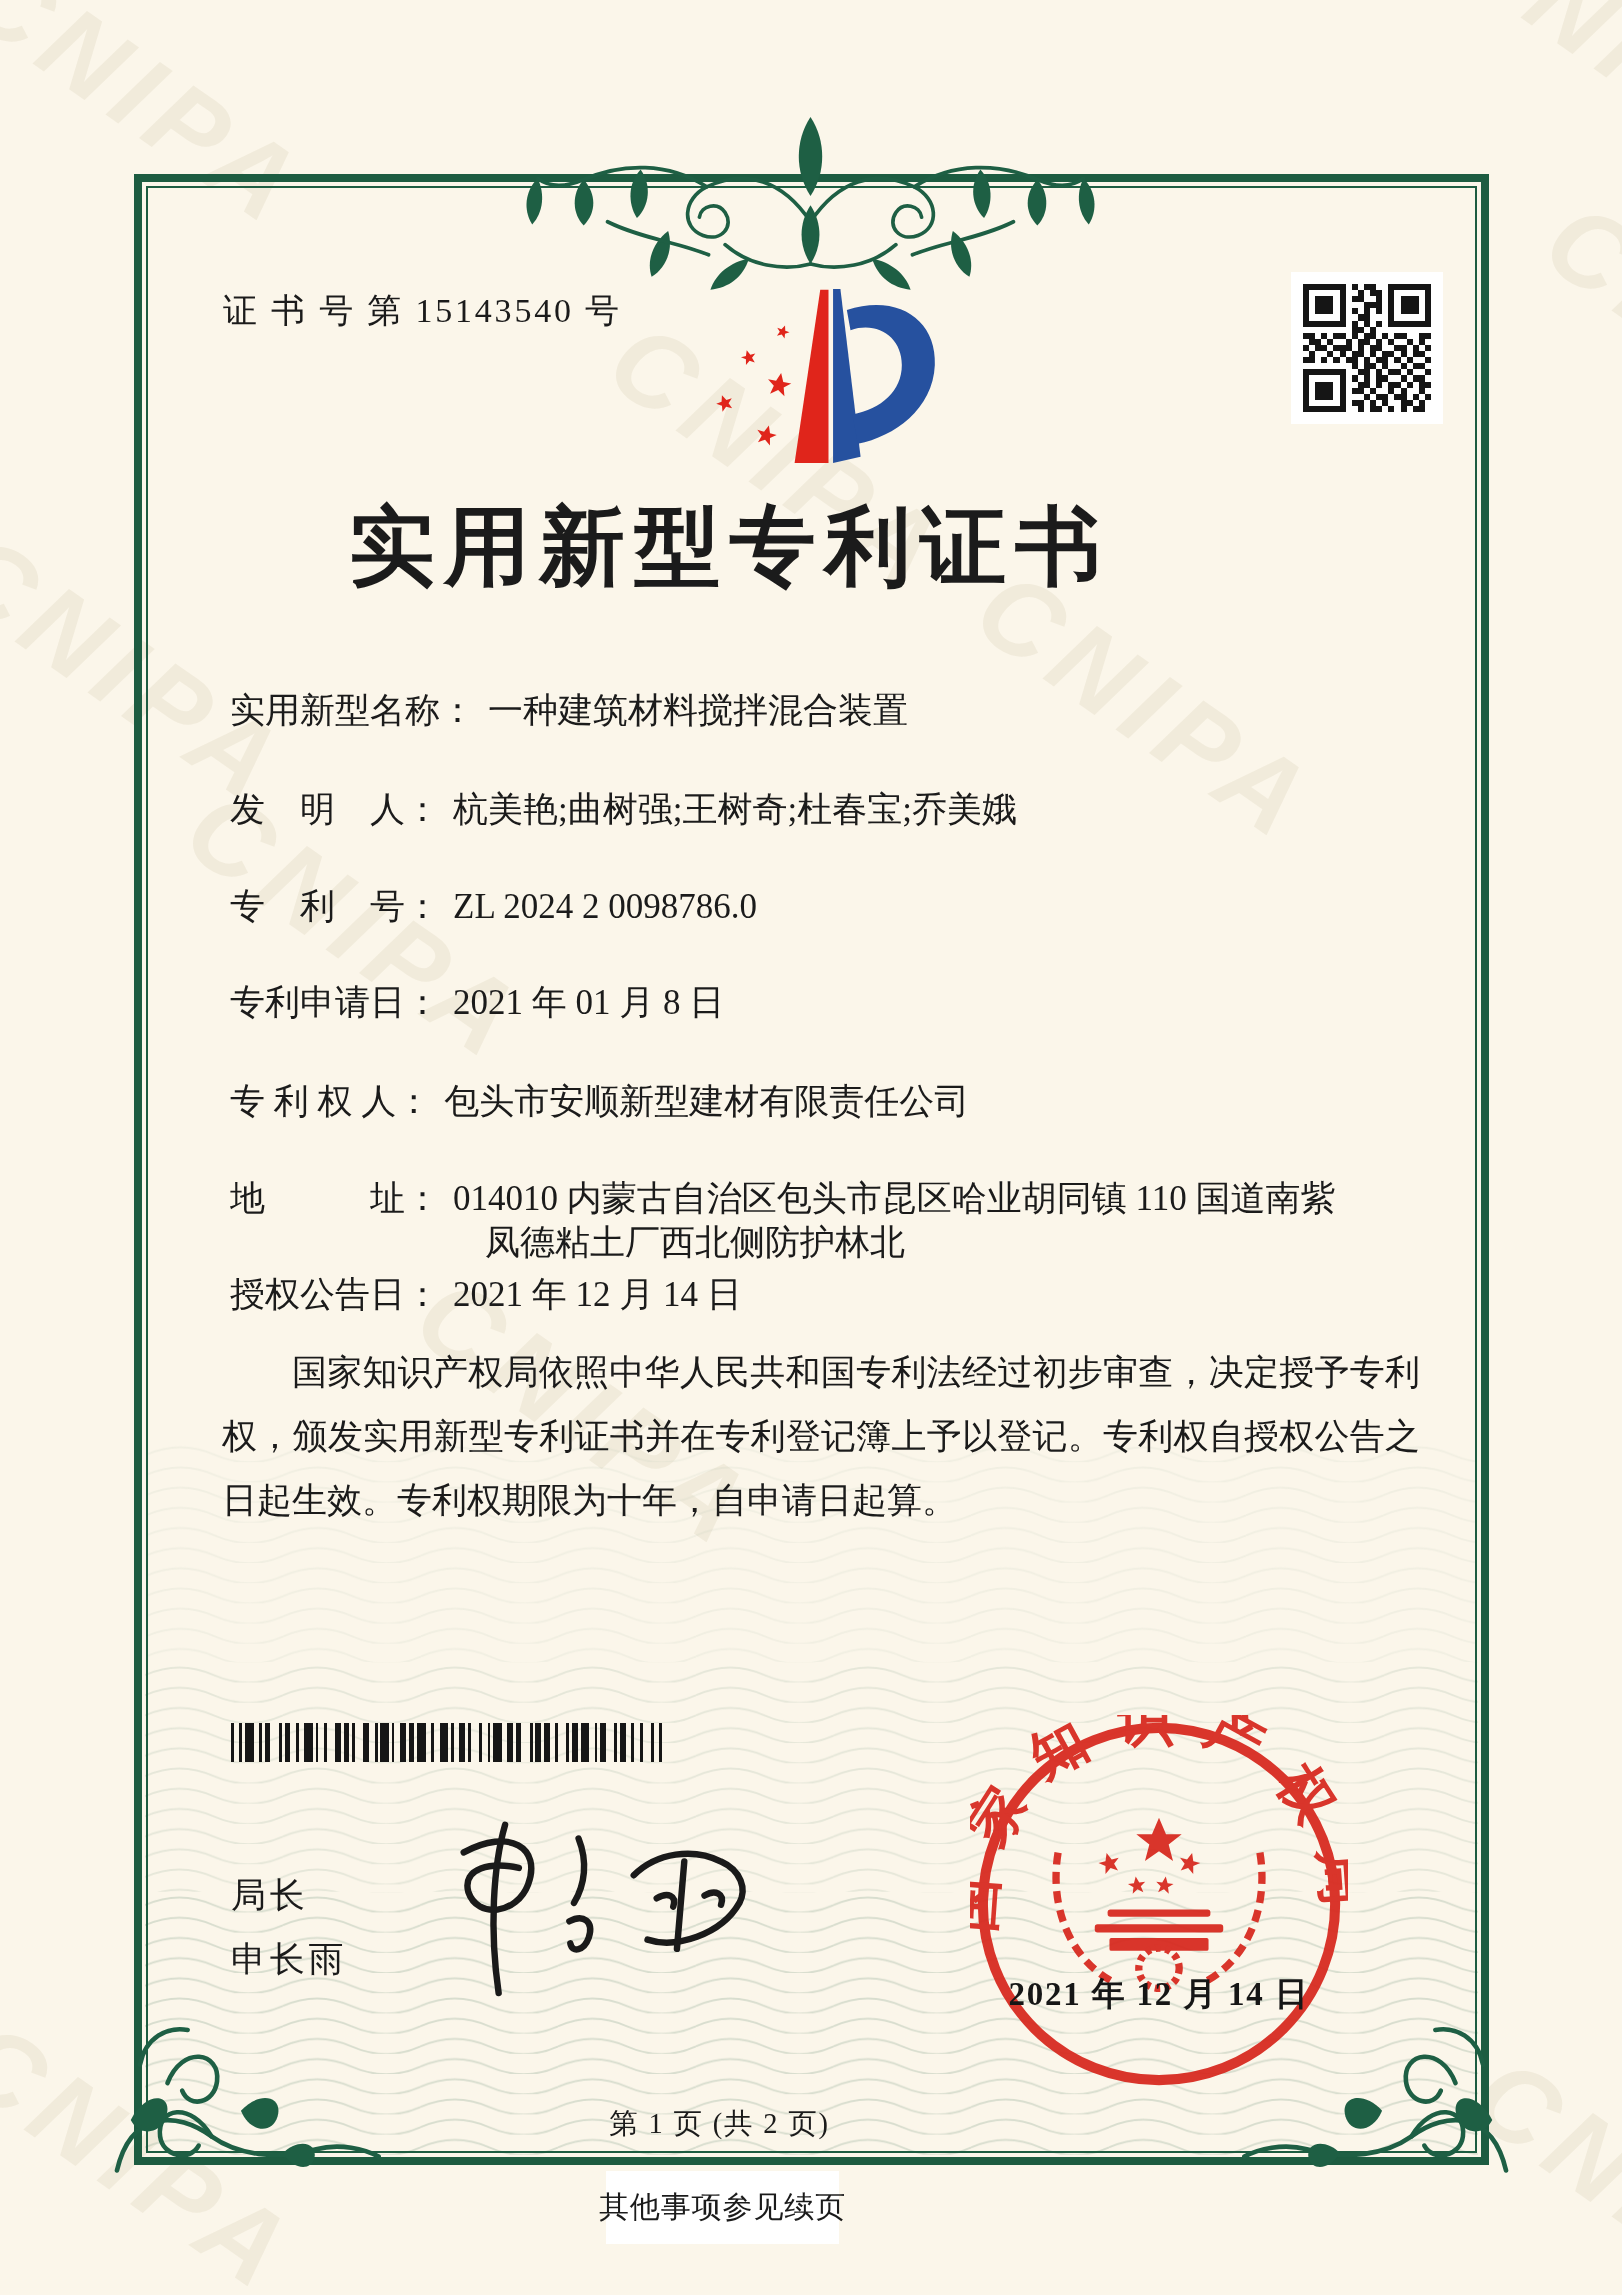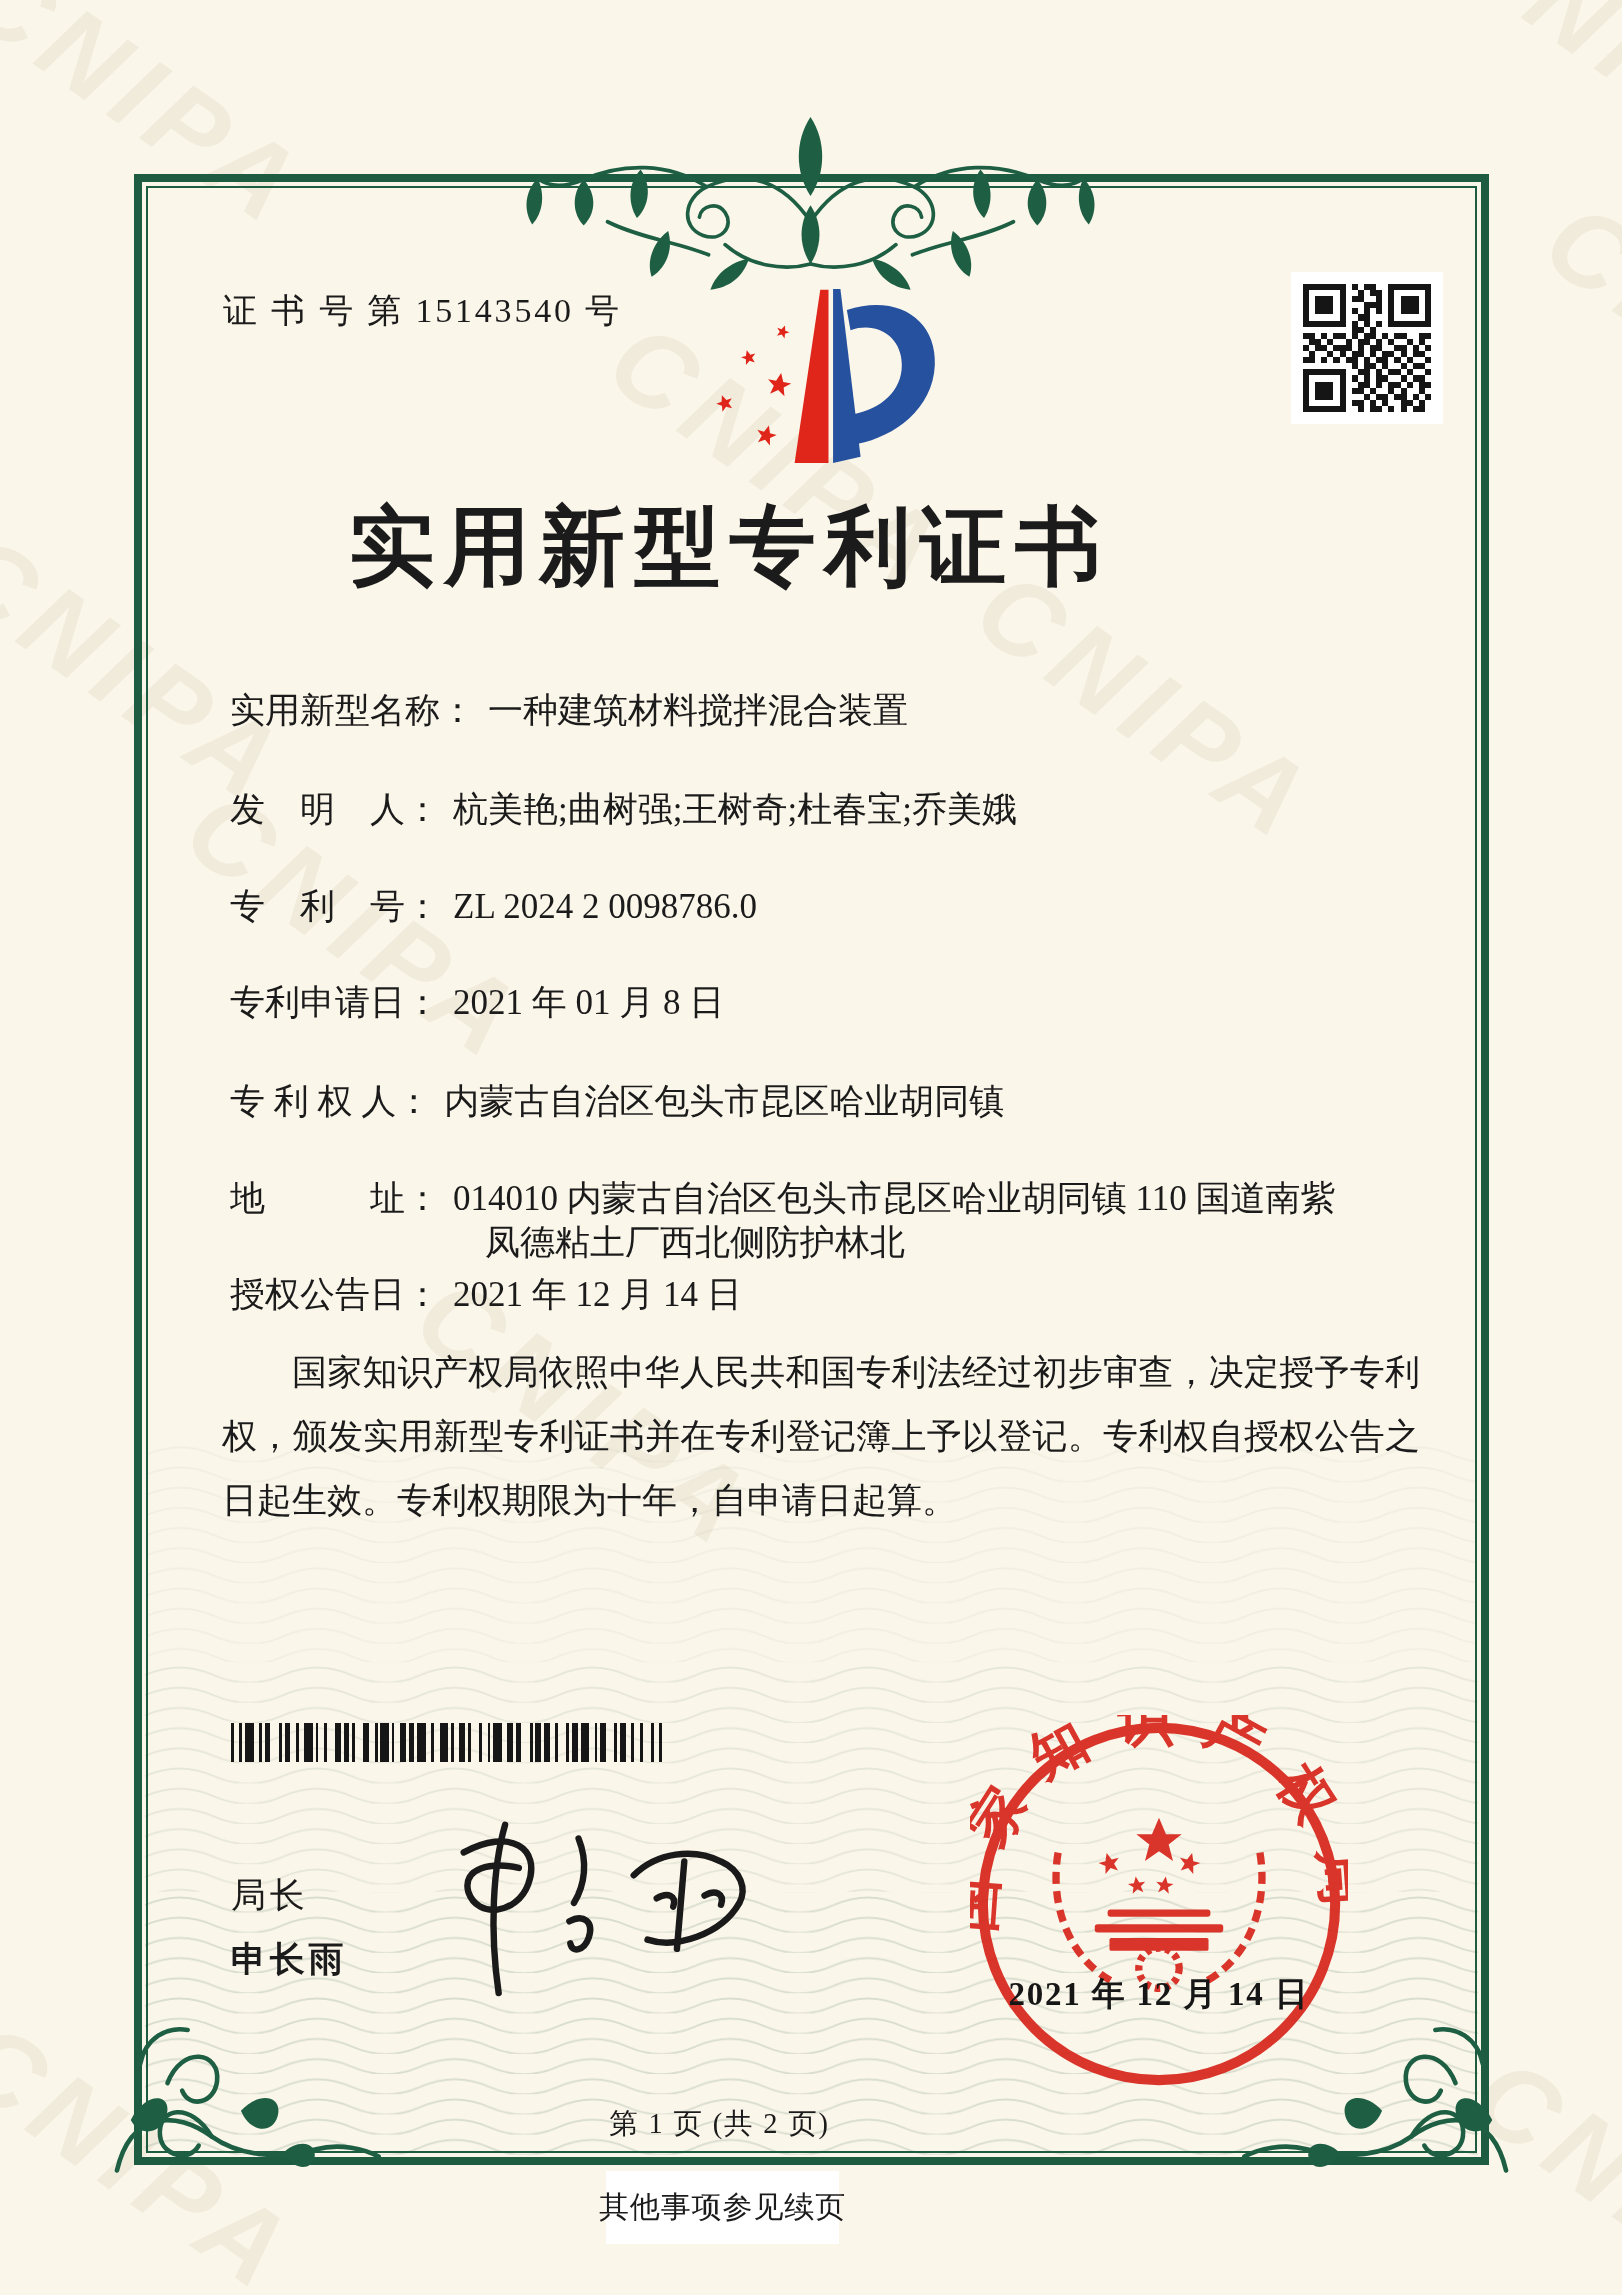--- a/index.html
+++ b/index.html
@@ -47,21 +47,21 @@
   .grant2{position:absolute;left:597px;top:0;}
   
   .paras{position:absolute;left:214px;top:1333px;width:1214px;z-index:4;
     font-size:35px;line-height:64px;text-align:justify;}
   .paras p{margin:8px;text-indent:2em;}
   
   .barcode{position:absolute;left:231px;top:1723px;width:432px;height:39px;z-index:4;display:flex;}
   .barcode span{height:100%;display:block;}
   
   .officer-title{position:absolute;left:231px;top:1872px;z-index:4;font-size:35px;letter-spacing:3.7px;font-family:"Liberation Sans","DejaVu Sans",sans-serif;}
-  .officer-name{position:absolute;left:231px;top:1936px;z-index:4;font-size:35px;letter-spacing:3.7px;font-family:"Liberation Sans","DejaVu Sans",sans-serif;font-weight:bold;}
+  .officer-name{position:absolute;left:231px;top:1936px;z-index:4;font-size:35px;letter-spacing:3.7px;font-family:"Liberation Sans","DejaVu Sans",sans-serif;}
   .signature{position:absolute;left:381px;top:1811px;z-index:5;}
   
   .seal{position:absolute;left:970px;top:1715px;width:378px;height:378px;z-index:5;}
   .seal svg{opacity:.93;}
   .seal-date{
     position:absolute;left:0;top:257px;width:378px;text-align:center;
     font-size:33px;font-weight:bold;color:#161616;letter-spacing:1.8px;z-index:6;
   }
   
   .page-no{position:absolute;left:134px;top:2105px;width:1171px;z-index:4;text-align:center;font-size:28.5px;letter-spacing:1.8px;}
@@ -644,21 +644,21 @@
   <div class="frow" style="top:103px">
     <span class="flabel">发　明　人：</span><span class="fvalue">杭美艳;曲树强;王树奇;杜春宝;乔美娥</span>
   </div>
   <div class="frow" style="top:200px">
     <span class="flabel">专　利　号：</span><span class="fvalue">ZL 2024 2 0098786.0</span>
   </div>
   <div class="frow" style="top:296px">
     <span class="flabel">专利申请日：</span><span class="fvalue">2021 年 01 月 8 日</span>
   </div>
   <div class="frow" style="top:395px">
-    <span class="flabel">专 利 权 人：</span><span class="fvalue">内蒙古自治区包头市昆区哈业胡同镇</span>
+    <span class="flabel">专 利 权 人：</span><span class="fvalue">包头市安顺新型建材有限责任公司</span>
   </div>
   <div class="frow" style="top:492px">
     <span class="flabel">地　　　址：</span><span class="fvalue">014010 内蒙古自治区包头市昆区哈业胡同镇 110 国道南紫</span>
     <span class="addr2">凤德粘土厂西北侧防护林北</span>
   </div>
   <div class="frow" style="top:588px">
     <span class="flabel">授权公告日：</span><span class="fvalue">2021 年 12 月 14 日</span>
   </div>
 </div>
 

